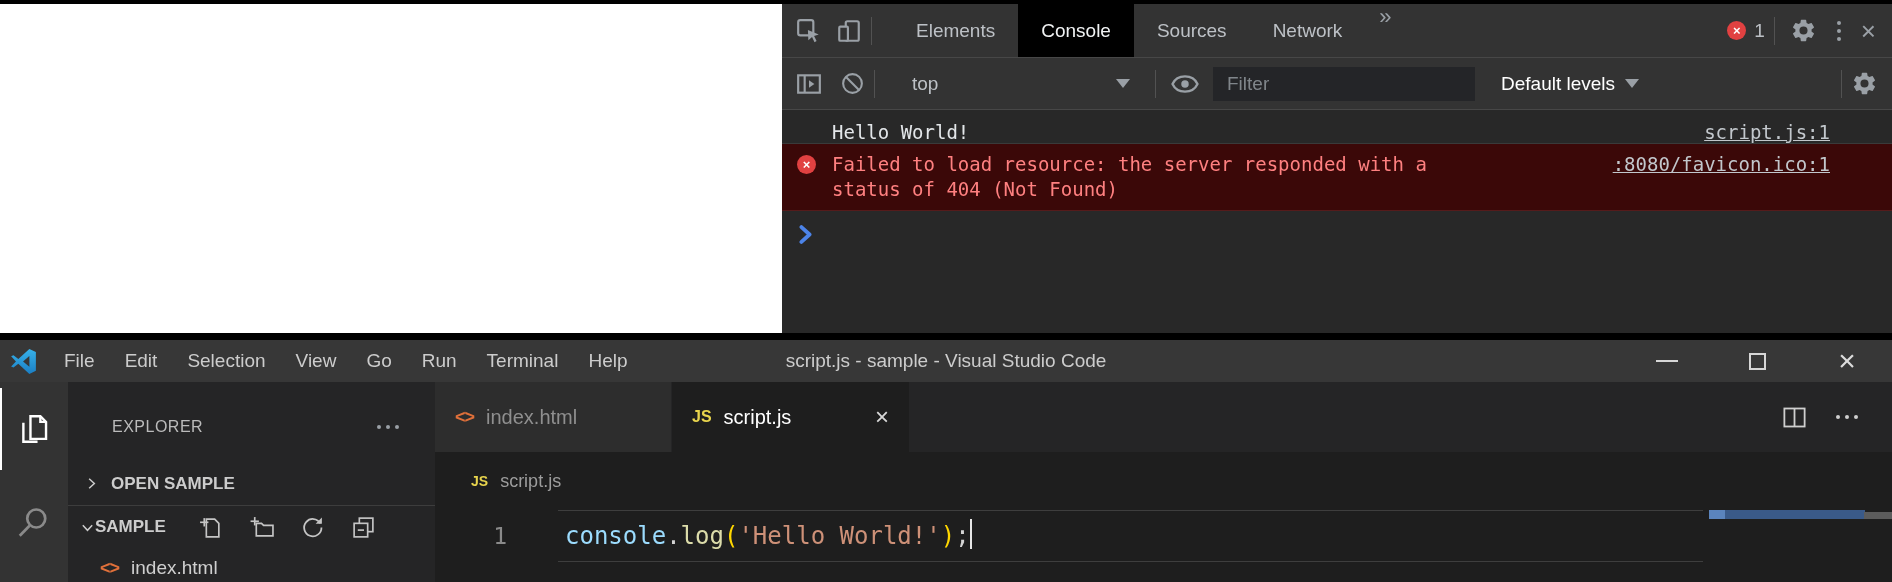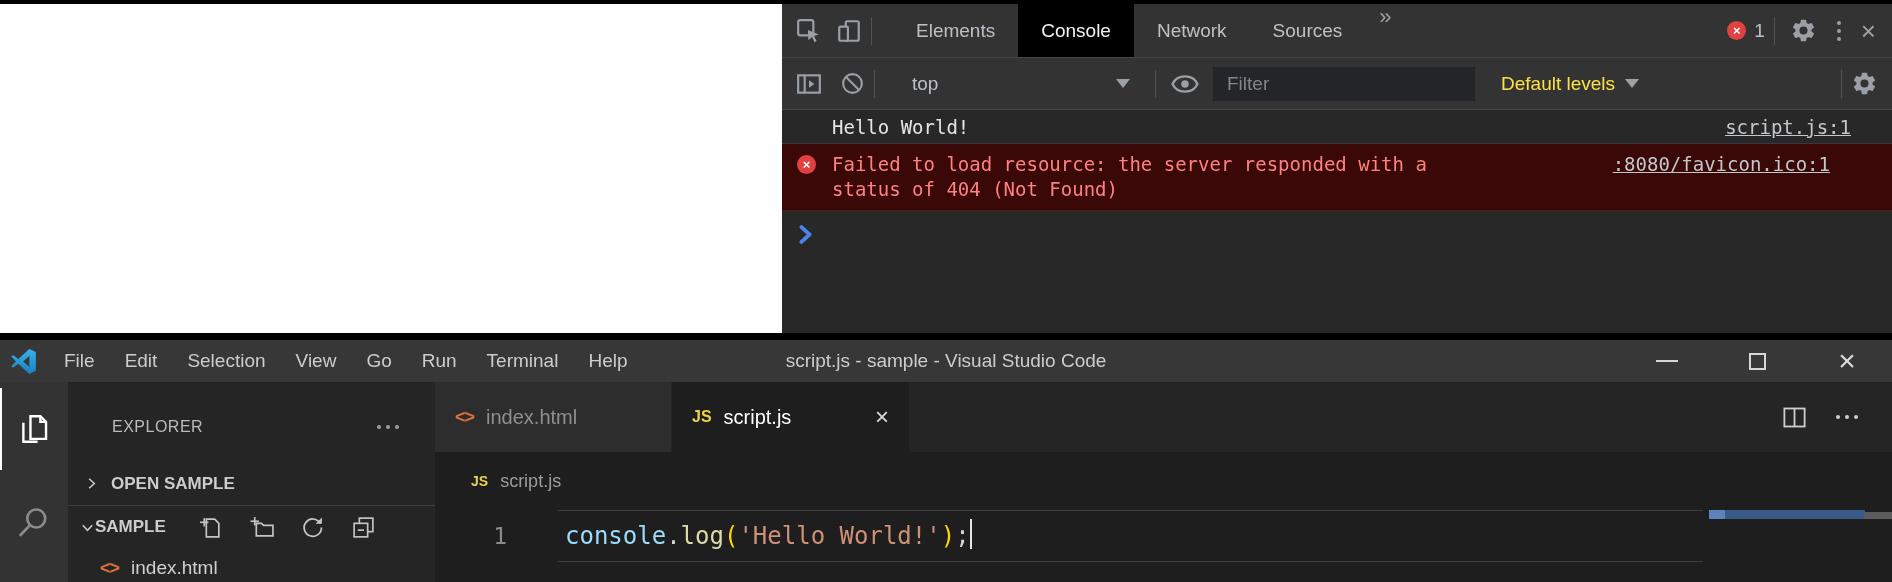--- a/index.html
+++ b/index.html
@@ -30,23 +30,23 @@
   .dt-badge-count { color:#bdc1c6; }
   .dt-dots-v { display:flex; flex-direction:column; gap:4px; padding:0 14px; }
   .dt-dots-v i, .dots-h i { width:4px; height:4px; border-radius:50%; background:#9aa0a6; display:block; }
   .dt-close { font-size:26px; color:#9aa0a6; padding:0 16px 0 6px; line-height:1; }
   .dt-context { display:flex; align-items:center; width:250px; margin-left:12px; padding:0 16px; height:34px; flex:none; }
   .caret-down { width:0; height:0; border-left:7px solid transparent; border-right:7px solid transparent; border-top:9px solid #9aa0a6; display:inline-block; }
   .dt-context .caret-down { margin-left:auto; }
   .dt-filter { width:262px; height:34px; background:#242528; border:none; outline:none; color:#fde047;
                font-size:19px; padding:0 14px; margin-left:8px; font-family:"Liberation Sans",sans-serif; flex:none; }
   .dt-filter::placeholder { color:#80868b; }
-  .dt-levels { display:flex; align-items:center; gap:10px; margin-left:26px; color:#fde047; flex:none; }
+  .dt-levels { display:flex; align-items:center; gap:10px; margin-left:26px; color:#ffffff; flex:none; }
   .dt-console { background:#282828; }
-  .dt-msg-log { height:34px; display:flex; align-items:center; padding:0 41px 0 50px;
+  .dt-msg-log { height:34px; display:flex; align-items:flex-end; padding:0 62px 0 50px;
                 border-bottom:1px solid #3a3a3a; font-family:"DejaVu Sans Mono",monospace; font-size:19px; color:#e3e6e9; }
   .dt-link { margin-left:auto; color:#c2c7cc; text-decoration:underline; font-family:"DejaVu Sans Mono",monospace; font-size:19px; }
   .dt-msg-error { display:flex; align-items:flex-start; padding:8px 62px 8px 15px; background:#3b0808;
                   border-bottom:1px solid #551b1b; }
   .err-badge { width:19px; height:19px; border-radius:50%; background:#e14141; color:#fff; font-size:13px; font-weight:bold;
                display:flex; align-items:center; justify-content:center; margin:3px 16px 0 0; flex:none; line-height:1; }
   .err-text { width:640px; font-family:"DejaVu Sans Mono",monospace; font-size:19px; line-height:25px; color:#ff8080; }
   .dt-msg-error .dt-link { align-self:flex-start; line-height:25px; }
   .dt-prompt { padding:14px 0 0 16px; }
 
@@ -120,22 +120,22 @@
       <span class="dt-icon">
         <svg width="26" height="26" viewBox="0 0 24 24">
             <rect x="9" y="3" width="12" height="18" rx="1.5" fill="none" stroke="#9aa0a6" stroke-width="2"></rect>
             <rect x="3" y="8" width="8" height="13" rx="1" fill="#333333" stroke="#9aa0a6" stroke-width="2"></rect>
           </svg>
       </span>
       <span class="dt-sep"></span>
       <div class="dt-tabs">
         <span class="dt-tab">Elements</span>
         <span class="dt-tab active">Console</span>
+        <span class="dt-tab">Sources</span>
         <span class="dt-tab">Network</span>
-        <span class="dt-tab">Sources</span>
         <span class="dt-more">»</span>
       </div>
       <div class="dt-badge-wrap">
         <span class="dt-badge">×</span>
         <span class="dt-badge-count">1</span>
       </div>
       <span class="dt-sep"></span>
       <span class="dt-icon" style="padding:0 6px;">
         <svg width="27" height="27" viewBox="0 0 24 24">
             <path fill="#9aa0a6" d="M19.14 12.94c.04-.3.06-.61.06-.94s-.02-.64-.07-.94l2.03-1.58a.49.49 0 0 0 .12-.61l-1.92-3.32a.49.49 0 0 0-.59-.22l-2.39.96c-.5-.38-1.03-.7-1.62-.94l-.36-2.54a.48.48 0 0 0-.48-.41h-3.84c-.24 0-.44.17-.47.41l-.36 2.54c-.59.24-1.13.57-1.62.94l-2.39-.96a.48.48 0 0 0-.59.22L2.73 8.87c-.12.21-.08.47.12.61l2.03 1.58c-.05.3-.09.63-.09.94s.02.64.07.94l-2.03 1.58a.49.49 0 0 0-.12.61l1.92 3.32c.12.22.37.29.59.22l2.39-.96c.5.38 1.03.7 1.62.94l.36 2.54c.05.24.24.41.48.41h3.84c.24 0 .44-.17.47-.41l.36-2.54c.59-.24 1.13-.56 1.62-.94l2.39.96c.22.08.47 0 .59-.22l1.92-3.32a.49.49 0 0 0-.12-.61l-2.01-1.58zM12 15.6A3.6 3.6 0 1 1 12 8.4a3.6 3.6 0 0 1 0 7.2z"></path>

